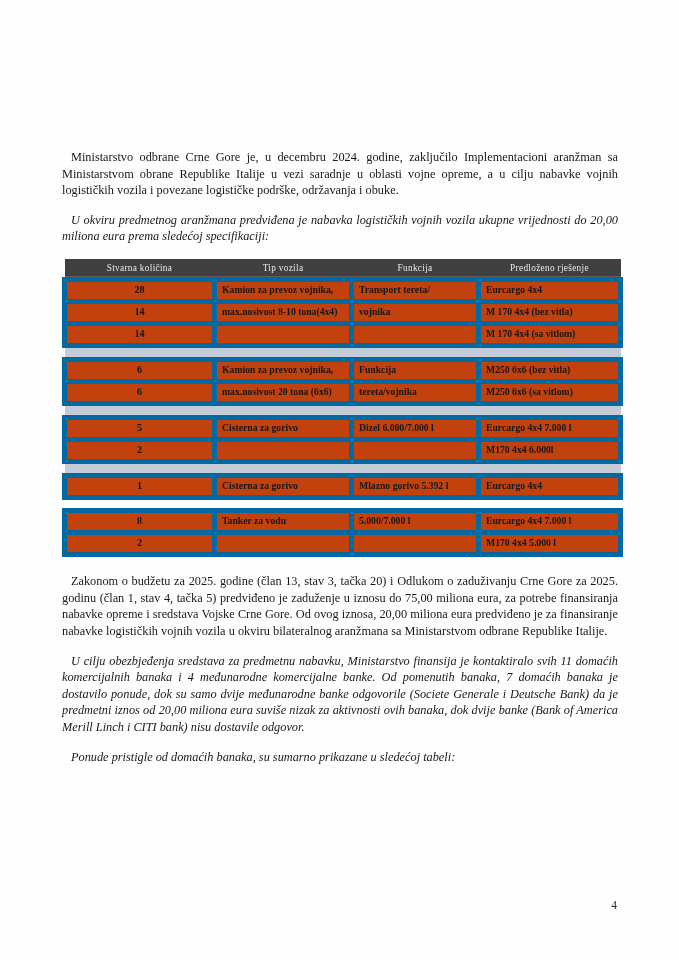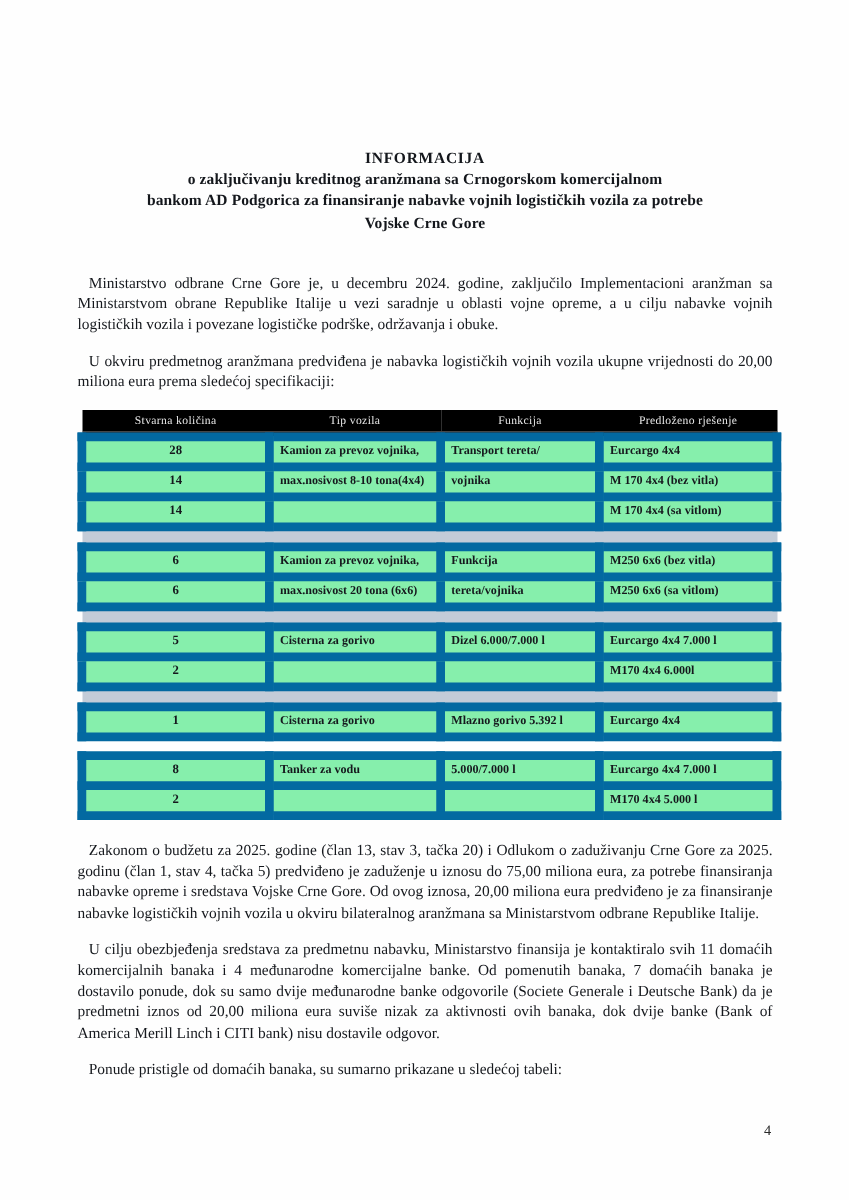--- a/index.html
+++ b/index.html
@@ -52,58 +52,58 @@
     font-size: 12.3px;
     line-height: 16.6px;
     text-align: justify;
     text-indent: 9px;
     color: #15181d;
     margin: 0;
     -webkit-hyphens: none;
     hyphens: none;
   }
   .para.first-after-title { margin-top: 31px; }
-  .para.gap { margin-top: 13px; }
+  .para.gap { margin-top: 13px; font-style: italic; }
 
   
   .spec-table-wrap {
     margin-top: 14px;
     width: 556px;
   }
   table.spec {
     border-collapse: collapse;
     width: 100%;
     table-layout: fixed;
     font-size: 9.6px;
     line-height: 12.2px;
   }
   table.spec col.c-qty  { width: 150px; }
   table.spec col.c-type { width: 137px; }
   table.spec col.c-func { width: 127px; }
   table.spec col.c-sol  { width: 142px; }
 
   table.spec th {
-    background: #000000;
+    background: #404040;
     color: #e8e8e8;
     font-weight: normal;
     font-size: 9.3px;
     letter-spacing: 0.3px;
     padding: 3px 4px 3px 4px;
     text-align: center;
     border: none;
     height: 11px;
     box-shadow: inset 0 -1px 0 #5f5f5f;
   }
   table.spec th.th-qty { text-align: center; }
 
   table.spec td {
-    border: 7px solid #0369a1;
+    border: 5px solid #0369a1;
     padding: 2px 5px;
     vertical-align: top;
-    background: #86efac;
+    background: #c2410c;
     color: #15181d;
     font-weight: bold;
     height: 13px;
   }
   td.qty {
     text-align: center;
     font-weight: bold;
     font-size: 10.2px;
     padding-top: 1px;
   }
@@ -143,26 +143,20 @@
     color: #2a2a2a;
   }
 </style>
 </head>
 <body>
 
 <div class="page">
 
   <div class="content">
 
-    <div class="doc-title">
-      <span class="t-sub t-main">INFORMACIJA</span>
-      <span class="t-sub">o zaključivanju kreditnog aranžmana sa Crnogorskom komercijalnom</span>
-      <span class="t-sub">bankom AD Podgorica za finansiranje nabavke vojnih logističkih vozila za potrebe</span>
-      <span class="t-sub">Vojske Crne Gore</span>
-    </div>
 
     <p class="para first-after-title">Ministarstvo odbrane Crne Gore je, u decembru 2024. godine, zaključilo Implementacioni aranžman sa Ministarstvom obrane Republike Italije u vezi saradnje u oblasti vojne opreme, a u cilju nabavke vojnih logističkih vozila i povezane logističke podrške, održavanja i obuke.</p>
 
     <p class="para gap">U okviru predmetnog aranžmana predviđena je nabavka logističkih vojnih vozila ukupne vrijednosti do 20,00 miliona eura prema sledećoj specifikaciji:</p>
 
     <div class="spec-table-wrap">
       <table class="spec">
         <colgroup>
           <col class="c-qty">
             <col class="c-type">

